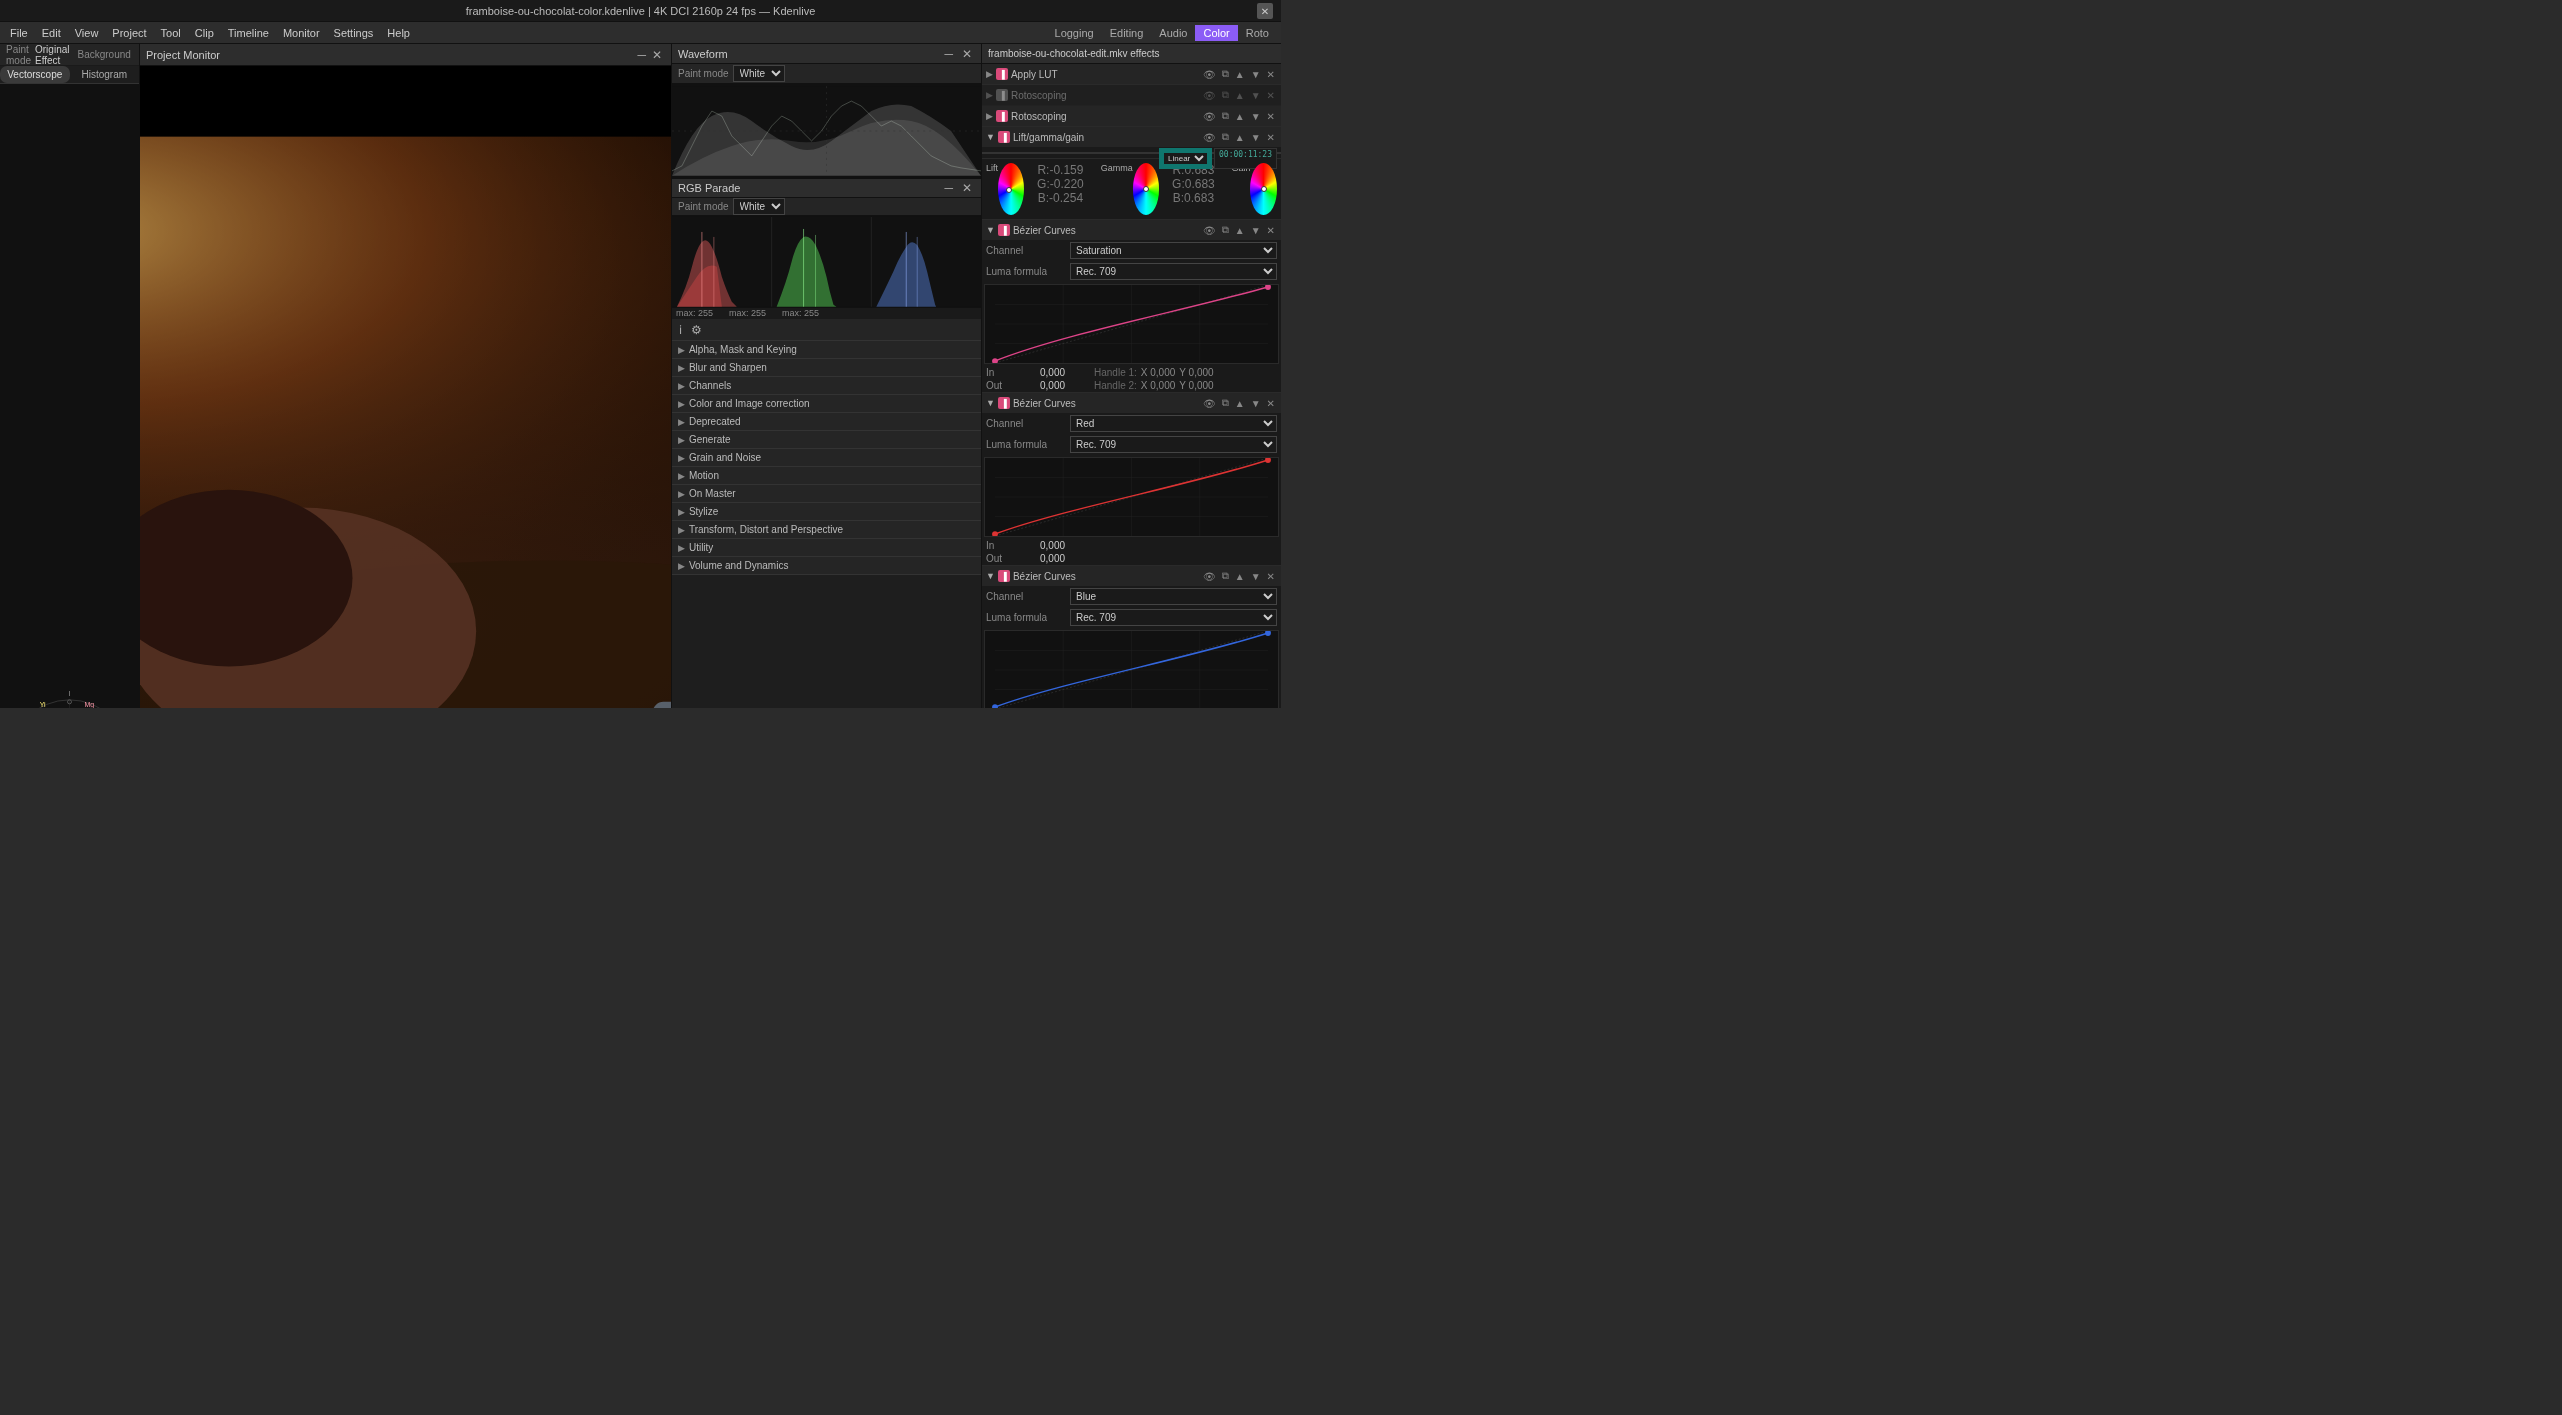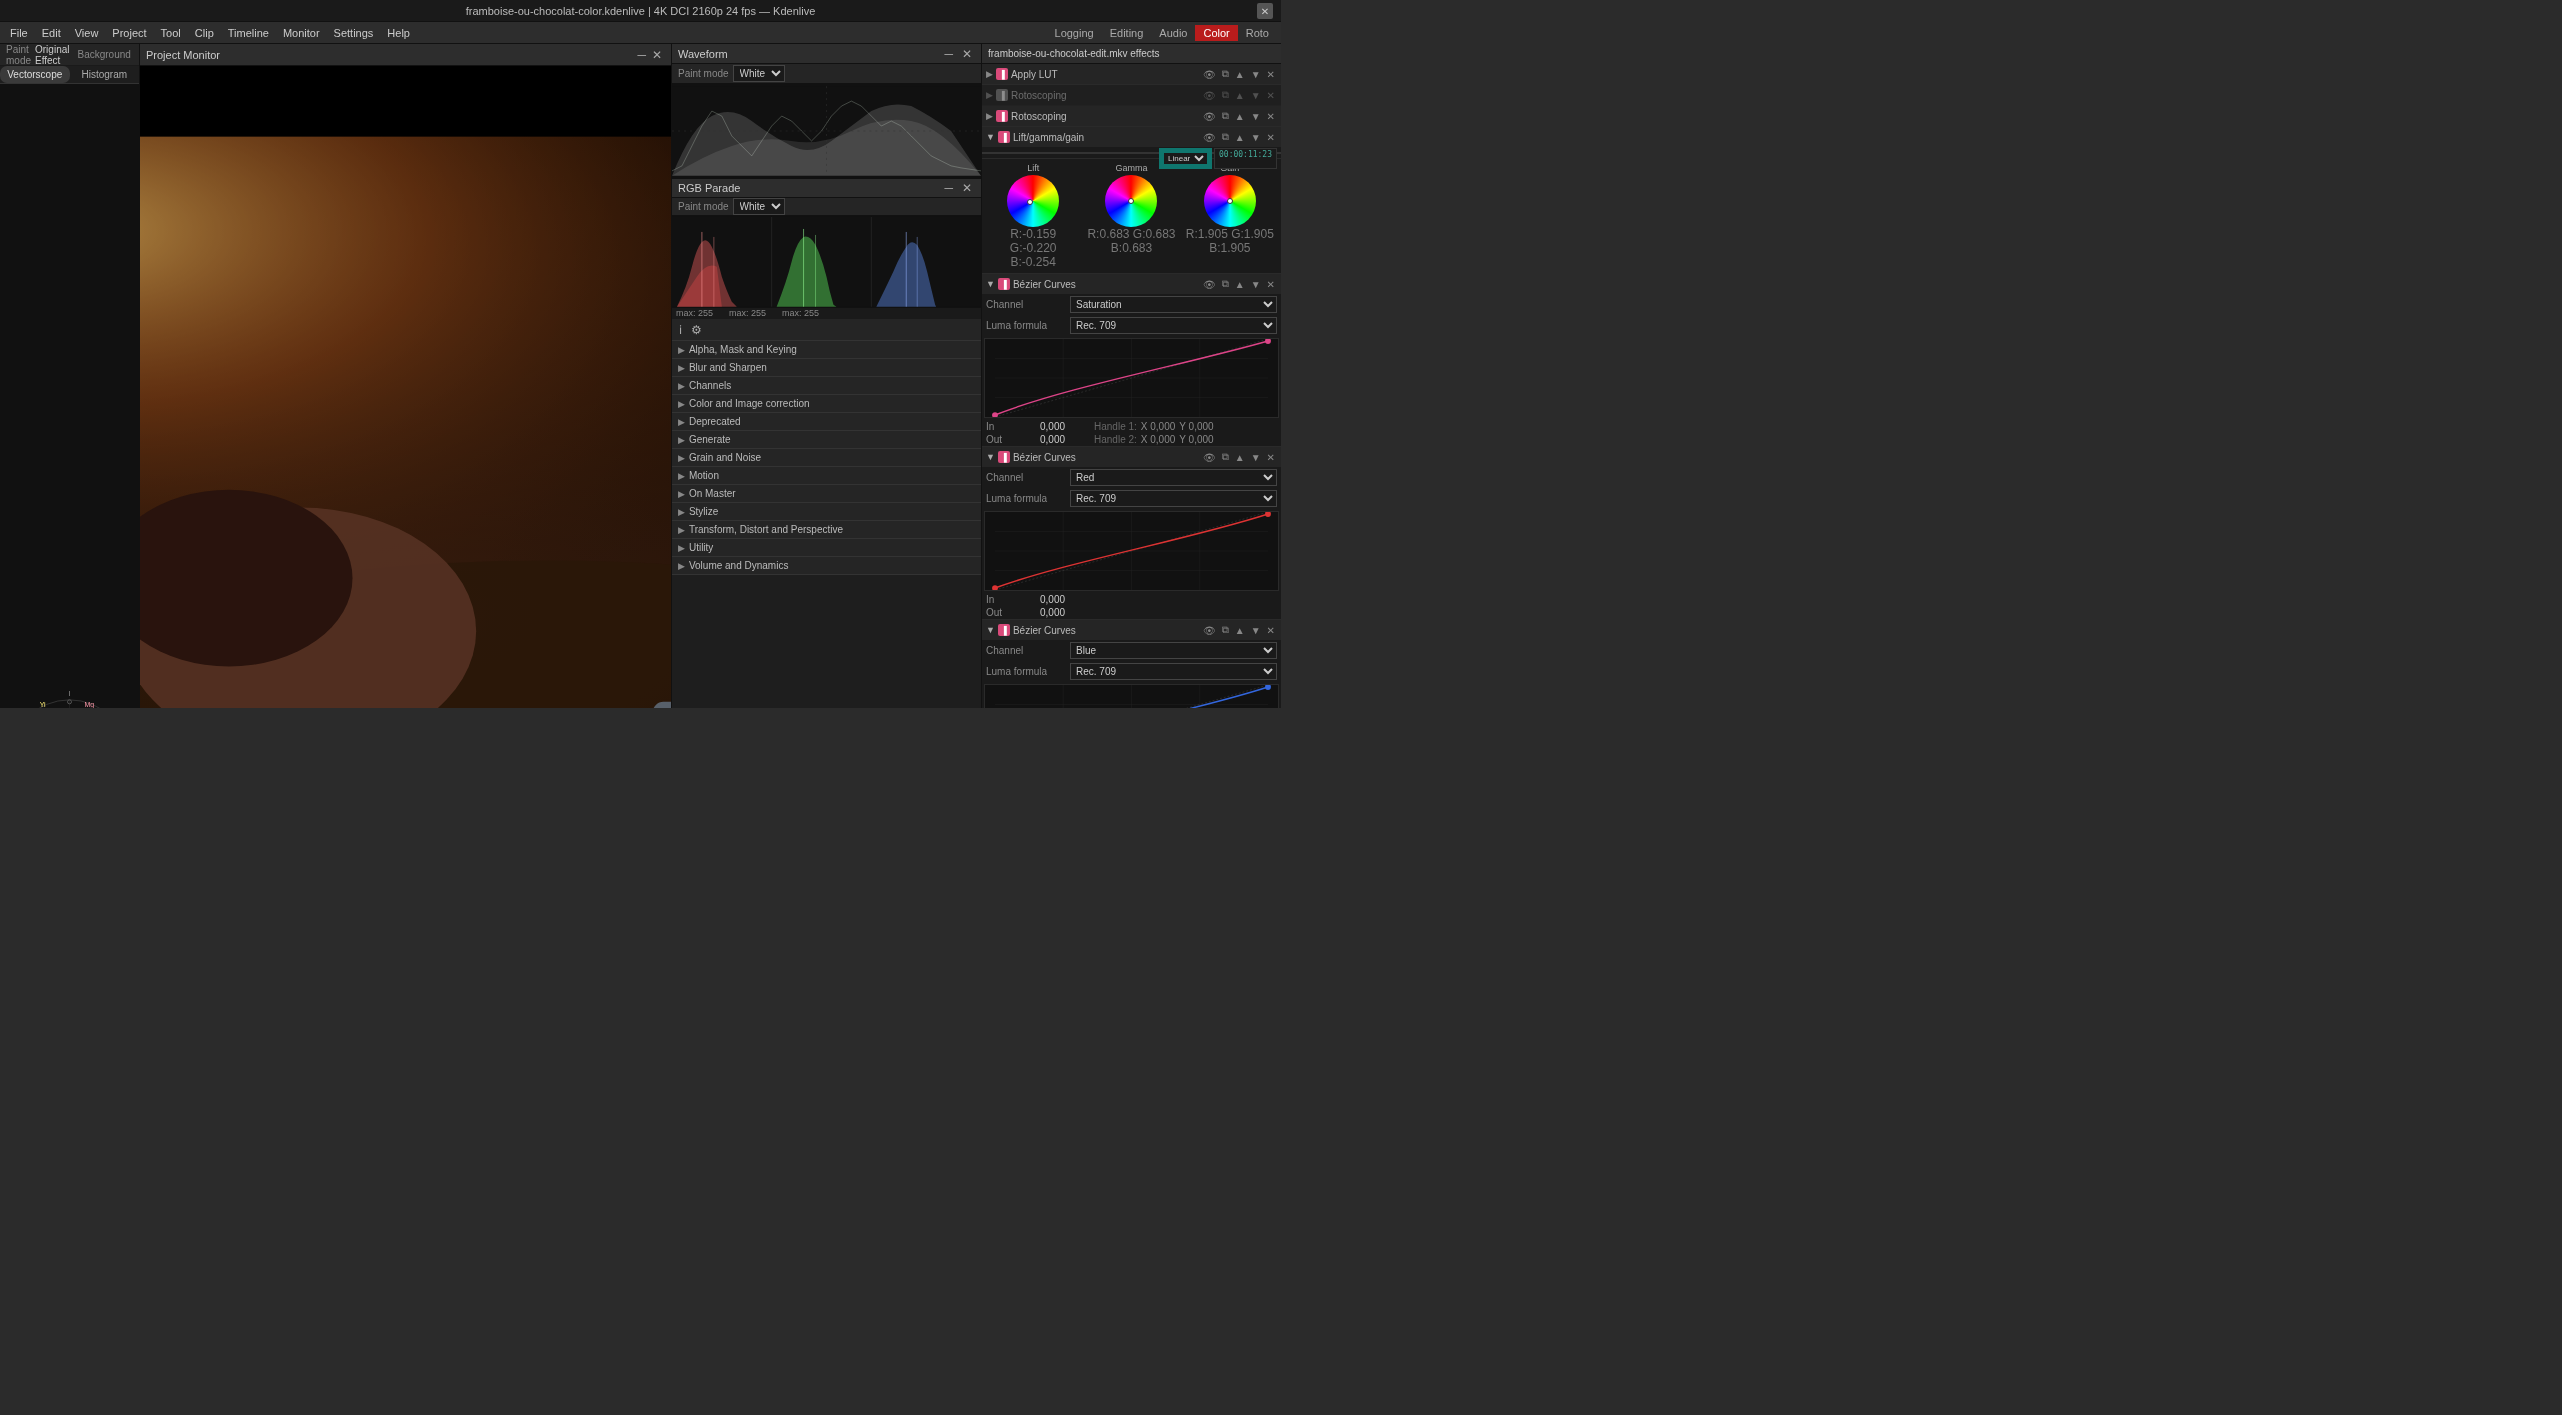--- a/index.html
+++ b/index.html
@@ -7,21 +7,21 @@
     
     
     #titlebar { background: #1a1a1a; height: 22px; display: flex; align-items: center; justify-content: center; color: #bbb; font-size: 11px; border-bottom: 1px solid #111; position: relative; }
     #titlebar .close-btn { position: absolute; right: 8px; top: 3px; width: 16px; height: 16px; background: #555; border-radius: 2px; display: flex; align-items: center; justify-content: center; cursor: pointer; font-size: 10px; color: #ccc; }
     
     
     #menubar { background: #2d2d2d; height: 22px; display: flex; align-items: center; padding: 0 4px; border-bottom: 1px solid #111; gap: 2px; }
     #menubar span { padding: 2px 6px; cursor: pointer; color: #ccc; font-size: 11px; }
     .menu-tabs { margin-left: auto; display: flex; }
     .menu-tab { padding: 2px 8px; cursor: pointer; color: #aaa; font-size: 11px; background: #2d2d2d; border: none; }
-    .menu-tab.active { background: #b91c1c; color: white; }
+    .menu-tab.active { background: #8b5cf6; color: white; }
     
     
     #left-panel { width: 140px; background: #1e1e1e; border-right: 1px solid #111; display: flex; flex-direction: column; flex-shrink: 0; }
     #scope-tabs { display: flex; border-bottom: 1px solid #333; }
     .scope-tab { flex: 1; padding: 3px 4px; text-align: center; font-size: 10px; cursor: pointer; color: #aaa; border-radius: 7px; }
     .scope-tab.active { background: #3a3a3a; color: #ddd; }
     #vectorscope-canvas { flex: 1; position: relative; background: #111; }
     
     
     #center-panel { flex: 1; display: flex; flex-direction: column; min-width: 0; }
@@ -79,21 +79,21 @@
     #far-right-header { background: #2d2d2d; height: 20px; display: flex; align-items: center; padding: 0 6px; font-size: 10px; color: #ccc; border-bottom: 1px solid #111; }
     .effect-item { border-bottom: 1px solid #2a2a2a; }
     .effect-item-header { background: #252525; height: 20px; display: flex; align-items: center; padding: 0 4px; gap: 3px; cursor: pointer; }
     .effect-pink { width: 12px; height: 12px; background: #d94a7a; border-radius: 2px; display: flex; align-items: center; justify-content: center; font-size: 8px; color: white; }
     .effect-name { flex: 1; font-size: 10px; color: #bbb; }
     .effect-actions { display: flex; gap: 2px; }
     .eff-btn { background: none; border: none; color: #888; font-size: 10px; cursor: pointer; padding: 1px 2px; }
     
     
     .color-wheels { display: flex; gap: 4px; padding: 4px; }
-    .wheel-container { flex: 1; display: flex; flex-direction: column; align-items: center; }
+    .wheel-container { flex: 1; display: flex; flex-direction: row; }
     .wheel-label { font-size: 9px; color: #aaa; margin-bottom: 2px; }
     .wheel { width: 52px; height: 52px; border-radius: 50%; position: relative; background: conic-gradient(red, yellow, lime, cyan, blue, magenta, red); }
     .wheel-dot { position: absolute; width: 6px; height: 6px; background: white; border-radius: 50%; border: 1px solid #333; top: 50%; left: 50%; transform: translate(-50%, -50%); }
     .wheel-value { font-size: 12px; color: #777; margin-top: 0; text-align: center; }
     
     
     .bezier-area { height: 80px; background: #111; position: relative; margin: 2px; border: 1px solid #2a2a2a; }
     
     
     .channel-row { display: flex; align-items: center; padding: 2px 4px; gap: 4px; font-size: 10px; }

